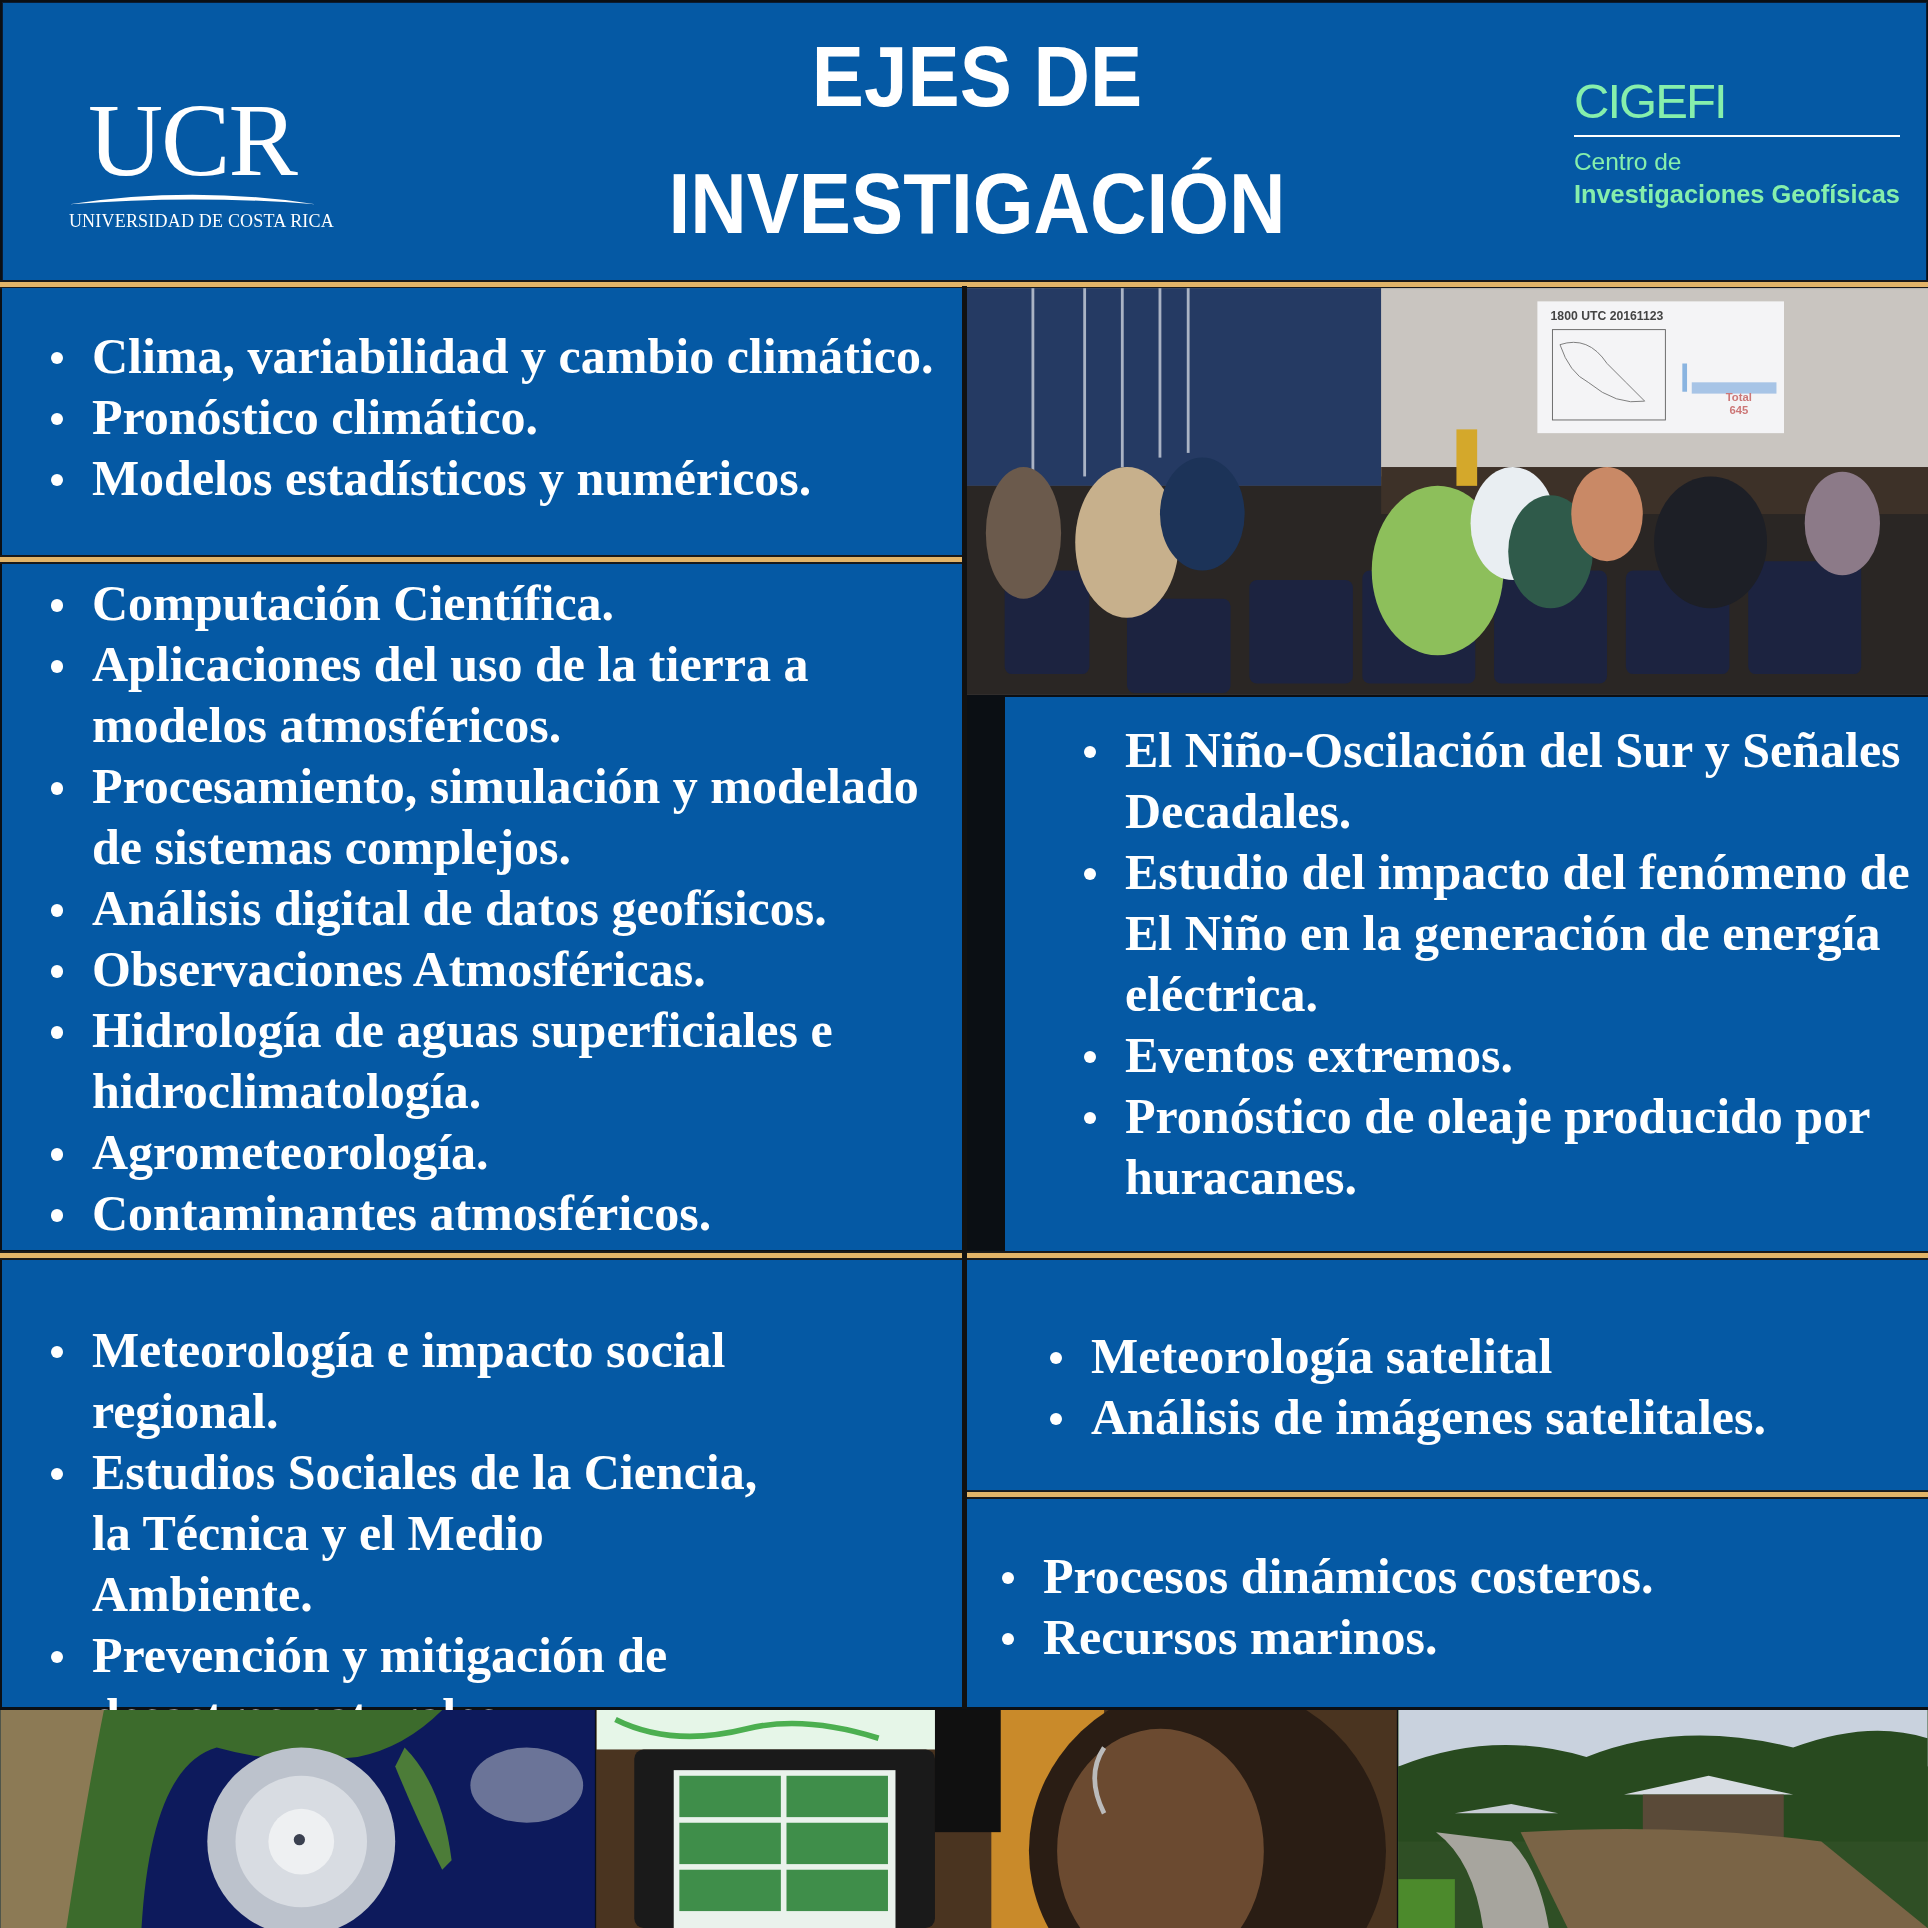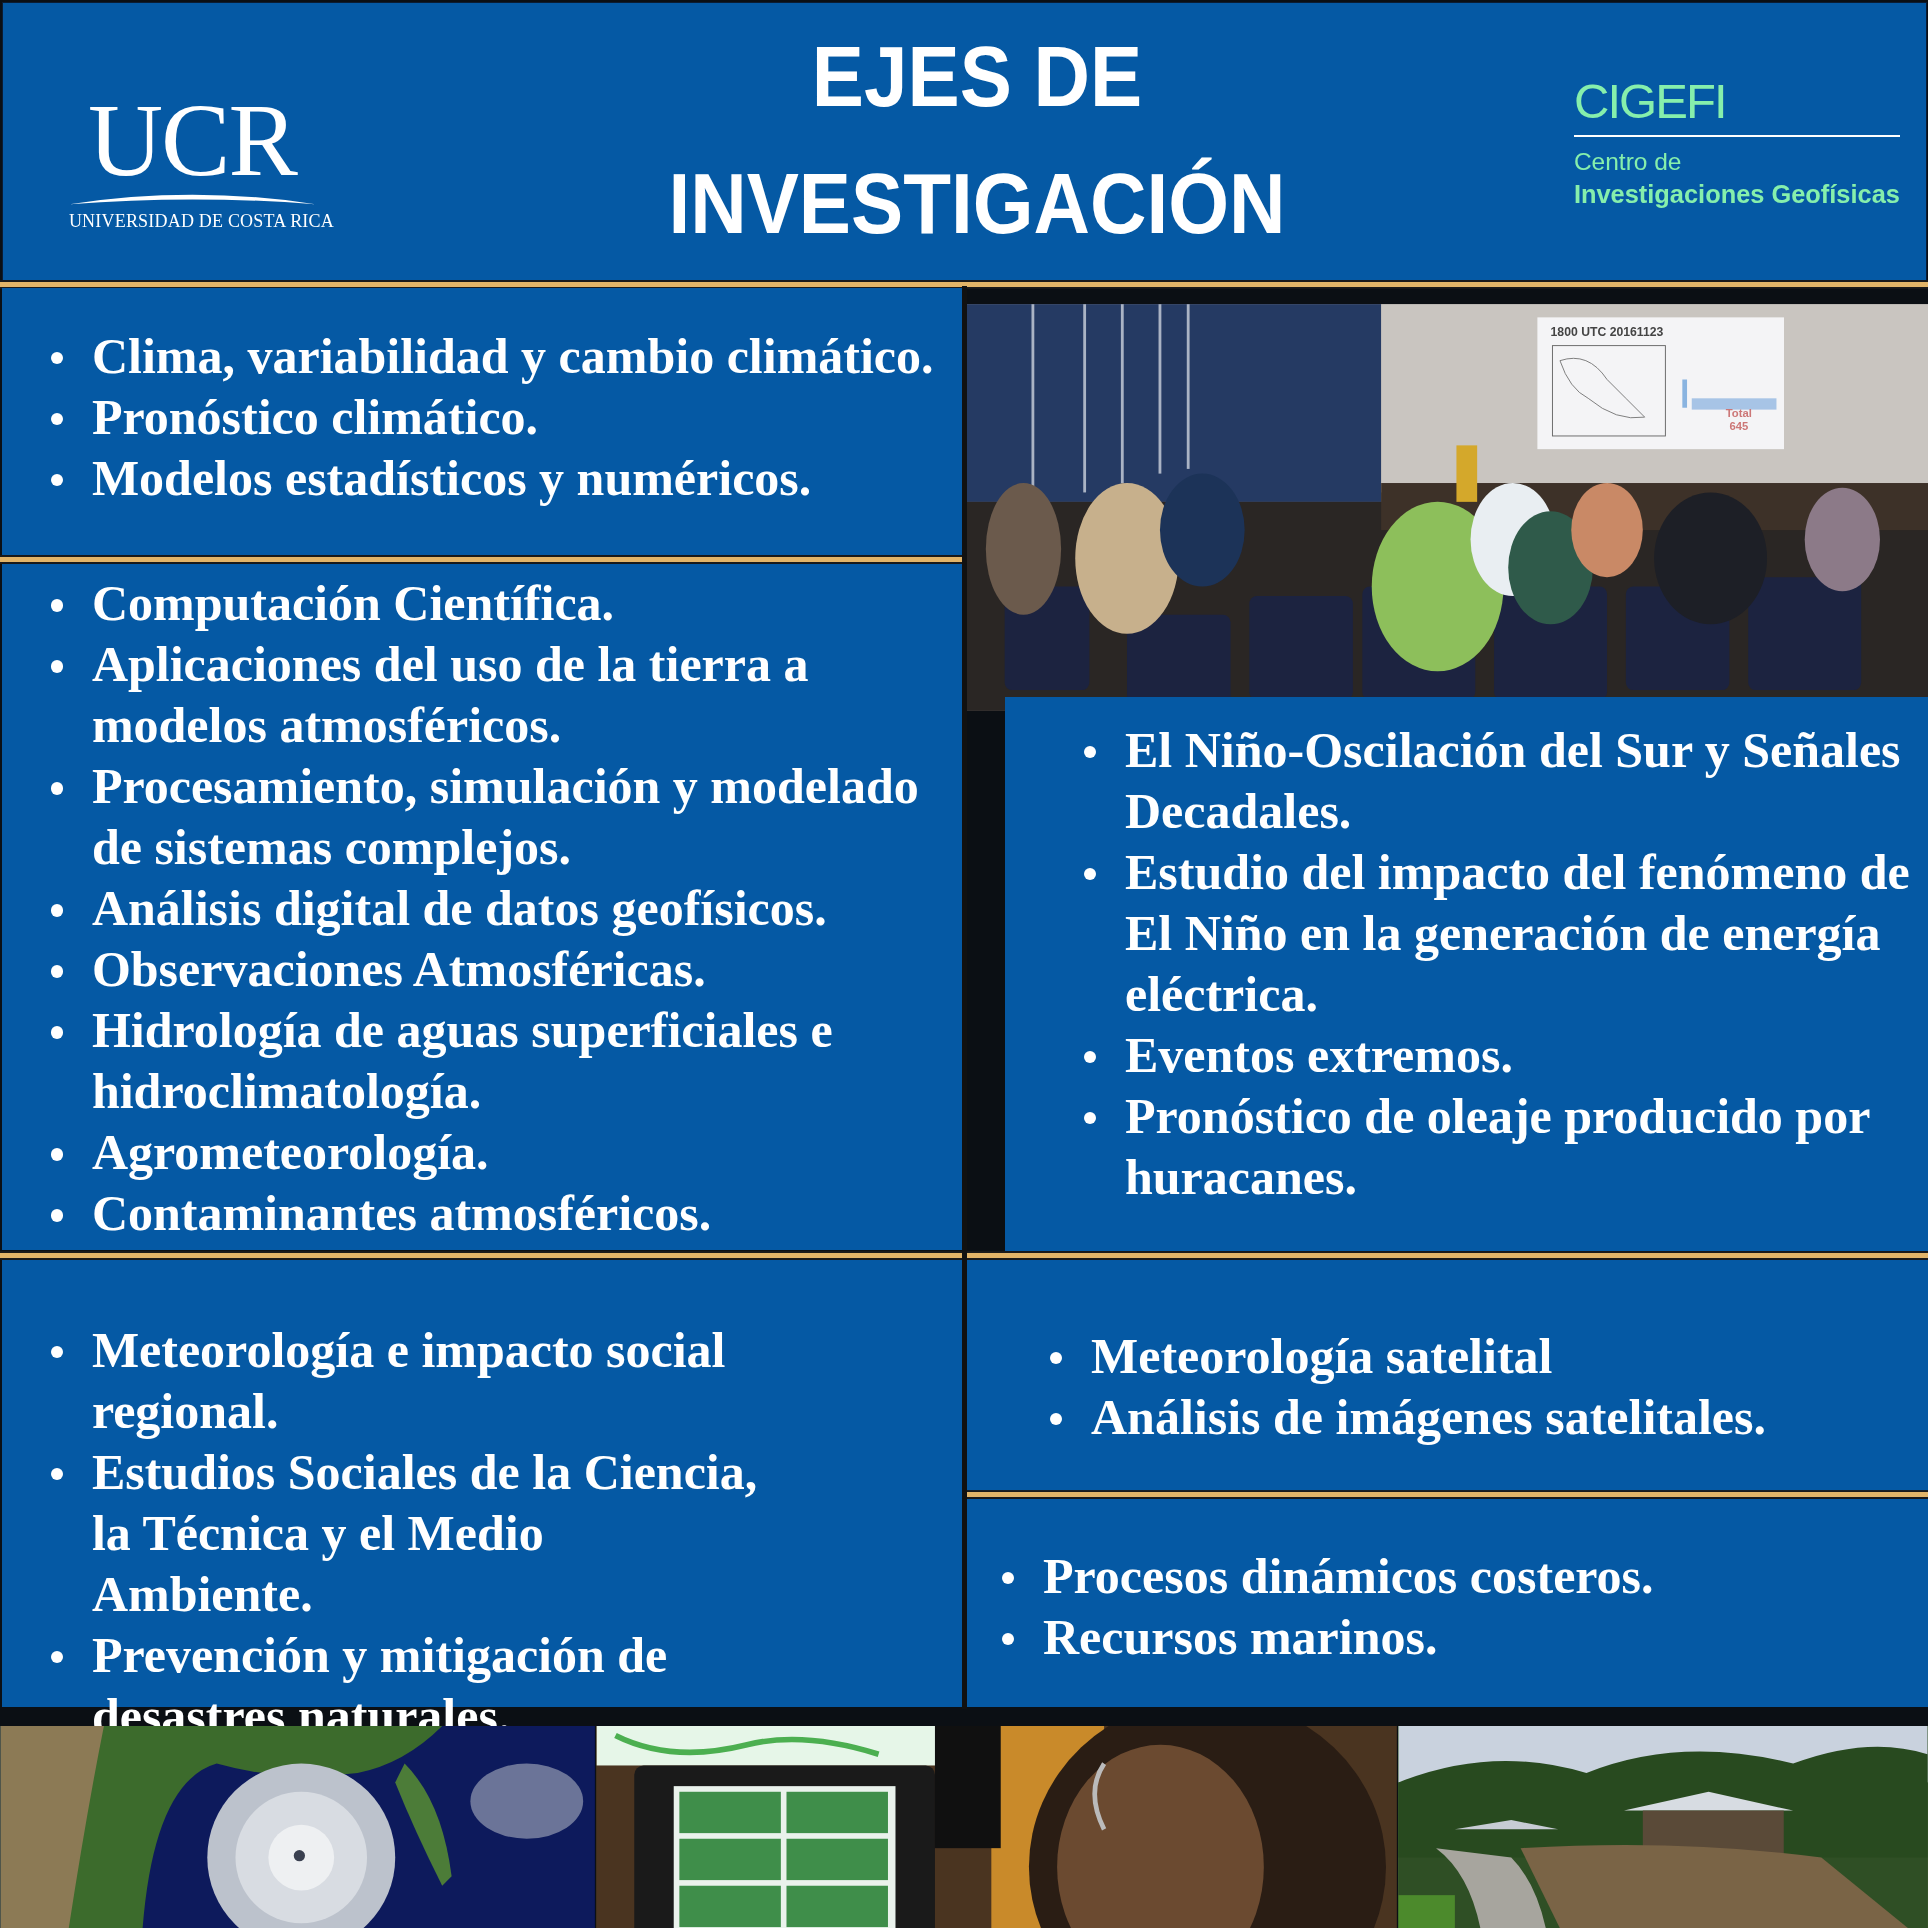--- a/index.html
+++ b/index.html
@@ -22,21 +22,21 @@
   .cigefi { position:absolute; left:1571px; top:72px; width:330px; color:#86efac; }
   .cigefi .name { font-size:49px; line-height:53px; letter-spacing:-1.9px; display:block; }
   .cigefi .rule { height:1.9px; background:#fff; width:326px; margin-top:7.5px; }
   .cigefi .c1 { font-size:24.5px; display:block; margin-top:11px; }
   .cigefi .c2 { font-size:25.4px; font-weight:bold; display:block; margin-top:3.8px; white-space:nowrap; }
 
   ul.items { list-style:none; margin:0; padding:0; position:absolute; color:#fff; font-weight:bold; font-size:50px; line-height:61px;font-family:Liberation Serif, serif; }
   ul.items li { position:relative; padding-left:45px; }
   ul.items li::before { content:""; position:absolute; left:3.8px; top:26px; width:12.2px; height:12.2px; border-radius:50%; background:#fff; }
 
-  .photo { position:absolute; overflow:hidden;margin-top:16px; }
+  .photo { position:absolute; overflow:hidden; }
   .vdiv { position:absolute; background:#111; }
 </style>
 </head>
 <body>
 
 <div id="header" class="panel">
   <div class="ucr-logo">
     <span class="ucr-mark">UCR</span>
     <svg class="ucr-arc" viewBox="0 0 262 16">
       <path d="M0 14 Q131 -6 262 14 Q131 4 0 14 Z" fill="#fff"></path>

